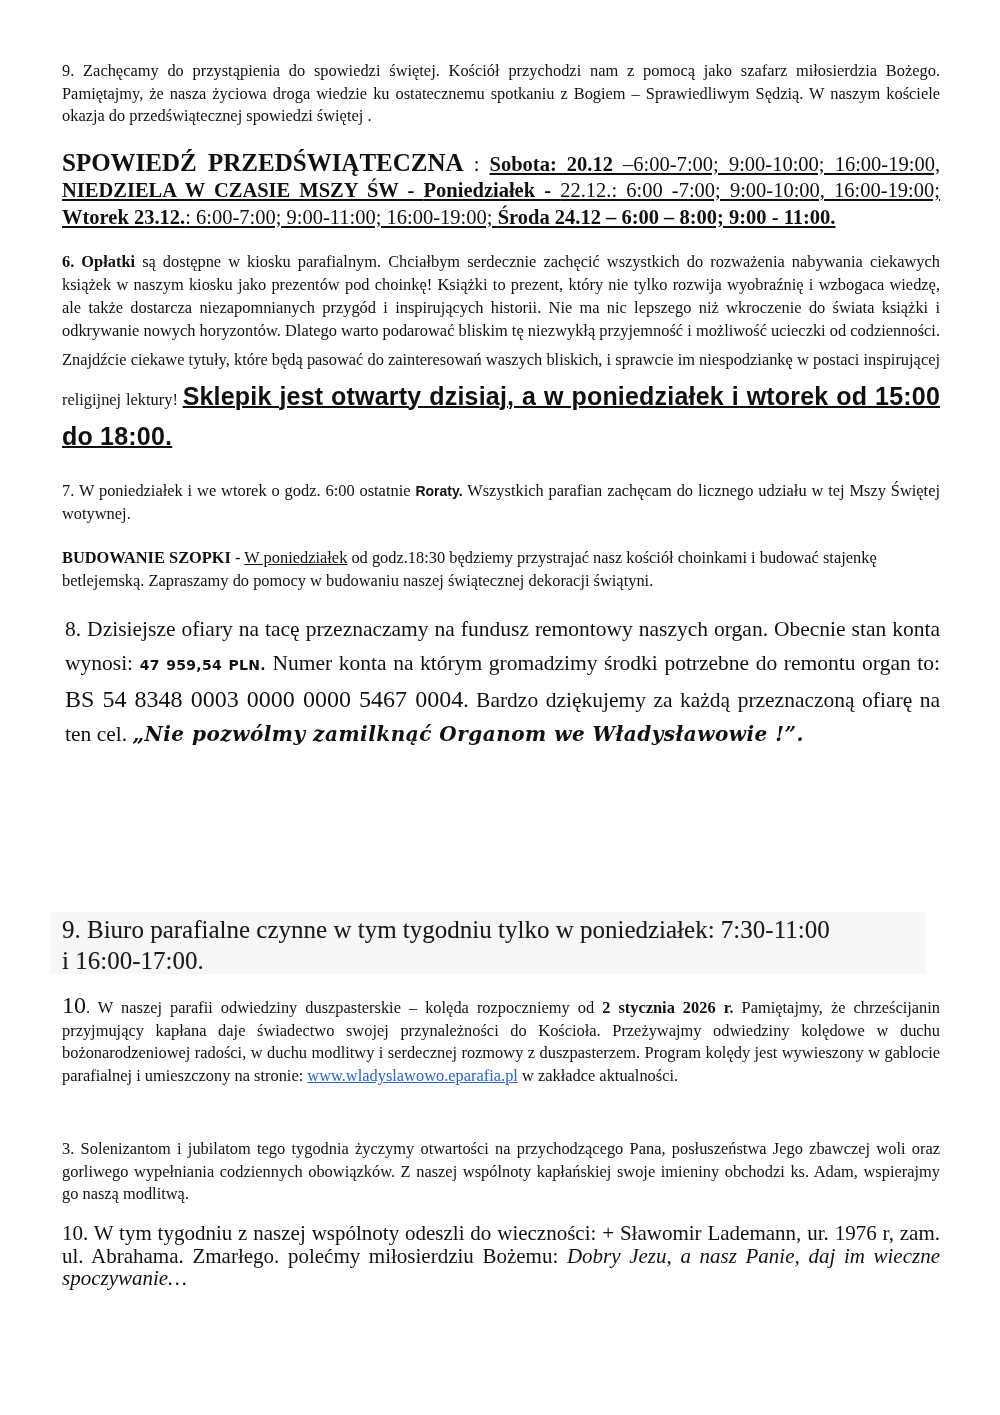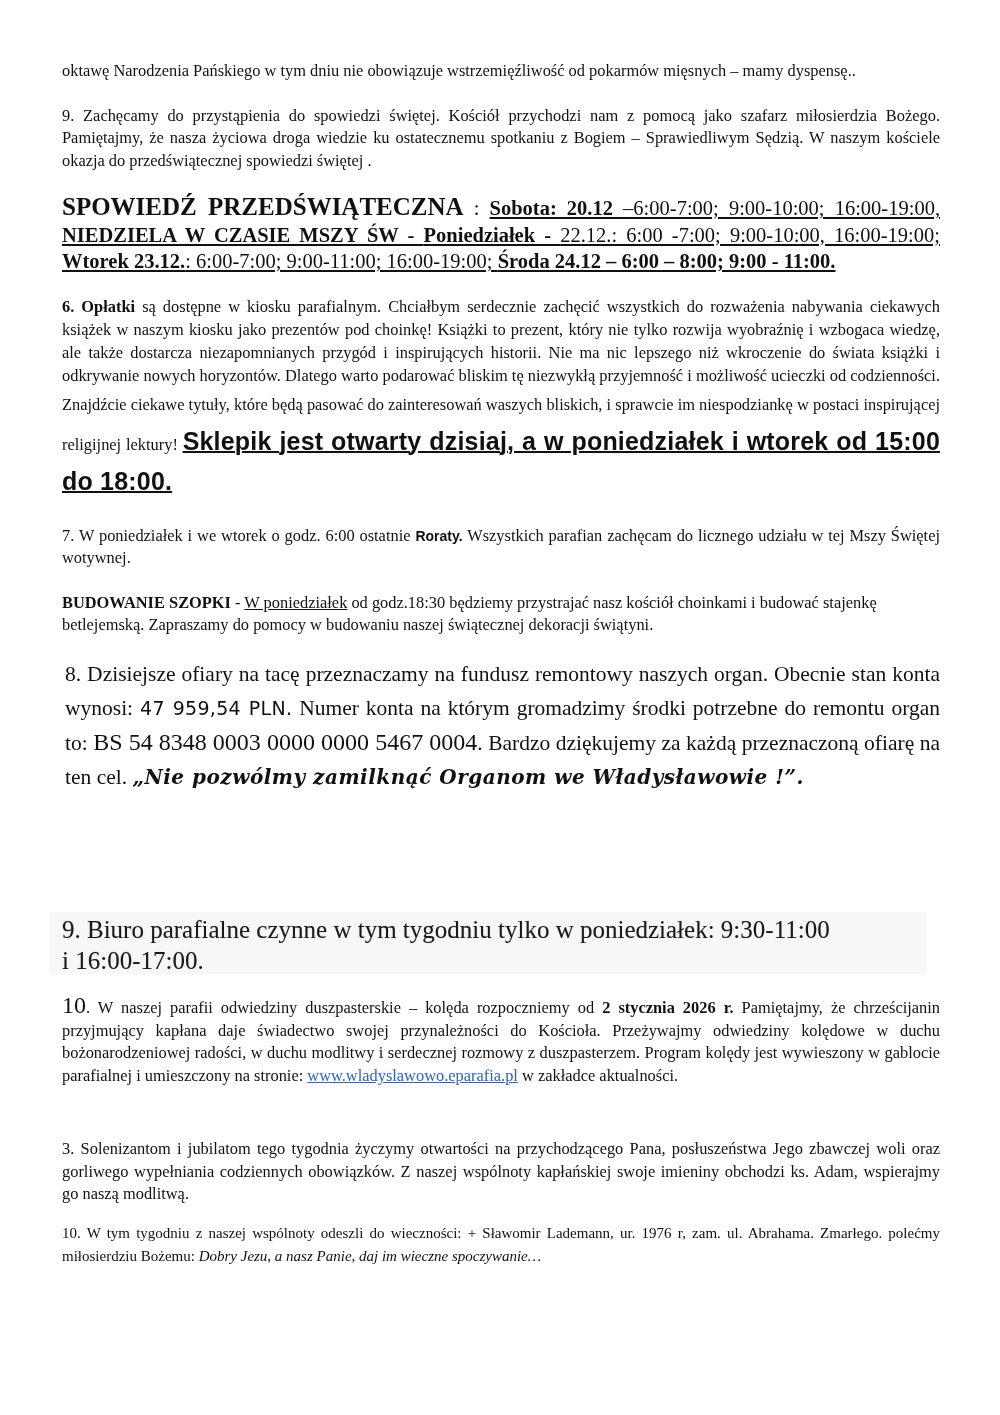--- a/index.html
+++ b/index.html
@@ -13,37 +13,36 @@
   .u { text-decoration: underline; }
   .i { font-style: italic; }
   .spow { font-size: 20.5px; line-height: 26.5px; margin-top: 6px; margin-bottom: 20px; }
   .spow .title { font-size: 25px; font-weight: bold; }
   .spow .ul { text-decoration: underline; }
   .sklepik { font-family: "Liberation Sans", "DejaVu Sans", sans-serif; font-size: 25px; font-weight: bold; text-decoration: underline; text-decoration-thickness: 2px; letter-spacing: 0.2px; }
   .p6 { font-size: 16.4px; line-height: 23px; margin-bottom: 22px; }
   .p6 .big-line { line-height: 36px; }
   .roraty { font-family: "Liberation Sans", "DejaVu Sans", sans-serif; font-weight: bold; font-size: 14px; }
   .p8 { font-size: 21.5px; line-height: 34px; margin-bottom: 12px; padding-left: 3px; }
-  .p8 .amount { font-family: "DejaVu Sans", sans-serif; font-weight: normal; font-size: 19px; letter-spacing: 0.3px; }
+  .p8 .amount { font-family: "DejaVu Sans", sans-serif; font-weight: bold; font-size: 14px; letter-spacing: 0.3px; }
   .p8 .acct { font-size: 24px; }
   .gothic { font-family: "DejaVu Serif", serif; font-weight: bold; font-style: italic; font-size: 20px; letter-spacing: 0.5px; }
   .p9box { position: absolute; left: 50px; top: 912px; width: 876px; height: 62px; background: #f7f7f7; }
   .p9 { position: absolute; left: 62px; top: 914px; font-size: 25px; line-height: 31px; color: #1a1a1a; text-shadow: 0 0 1px rgba(0,0,0,0.25); }
   .p10 { position: absolute; left: 62px; top: 994px; width: 878px; font-size: 16.4px; line-height: 22.7px; }
   .p10 .num { font-size: 24px; }
   .link { color: #2b63c6; text-decoration: underline; }
   .p10b { position: absolute; left: 62px; top: 1138px; width: 878px; font-size: 16.4px; line-height: 22.7px; }
-  .p10c { position: absolute; left: 62px; top: 1222px; width: 878px; font-size: 15px; line-height: 22.7px; font-family: Liberation Serif, serif; }
+  .p10c { position: absolute; left: 62px; top: 1222px; width: 878px; font-size: 21px; line-height: 22.7px; font-family: Liberation Serif, serif; }
 </style>
 </head>
 <body>
 
 <div class="page">
 
-  <p class="txt blk">oktawę Narodzenia Pańskiego w tym dniu nie obowiązuje wstrzemięźliwość od pokarmów mięsnych – mamy dyspensę..</p>
 
   <p class="txt blk">9. Zachęcamy do przystąpienia do spowiedzi świętej. Kościół przychodzi nam z pomocą jako szafarz miłosierdzia Bożego. Pamiętajmy, że nasza życiowa droga wiedzie ku ostatecznemu spotkaniu z Bogiem – Sprawiedliwym Sędzią. W naszym kościele okazja do przedświątecznej spowiedzi świętej .</p>
 
   <p class="spow">
     <span class="title">SPOWIEDŹ PRZEDŚWIĄTECZNA</span><span> : </span><span class="ul"><span class="b">Sobota: 20.12</span><span> –6:00-7:00; 9:00-10:00; 16:00-19:00, </span><span class="b">NIEDZIELA   W CZASIE MSZY ŚW - </span><span class="b">Poniedziałek - </span><span>22.12.: 6:00 -7:00;  9:00-10:00, 16:00-19:00; </span><span class="b">Wtorek 23.12.</span><span>: 6:00-7:00; 9:00-11:00; 16:00-19:00;  </span><span class="b">Środa  24.12 – 6:00 – 8:00;    9:00 -  11:00.</span></span>
   </p>
 
   <p class="p6">
     <span class="b">6. Opłatki</span><span> są dostępne w kiosku parafialnym. Chciałbym serdecznie zachęcić wszystkich do rozważenia nabywania ciekawych książek w naszym kiosku jako prezentów pod choinkę! Książki to prezent, który nie tylko rozwija wyobraźnię i wzbogaca wiedzę, ale także dostarcza niezapomnianych przygód i inspirujących historii. Nie ma nic lepszego niż wkroczenie do świata książki i odkrywanie nowych horyzontów. Dlatego warto podarować bliskim tę niezwykłą przyjemność i możliwość ucieczki od codzienności. Znajdźcie ciekawe tytuły, które będą pasować do zainteresowań waszych bliskich, i sprawcie im niespodziankę w postaci </span><span class="big-line"><span>inspirującej religijnej  lektury! </span><span class="sklepik">Sklepik jest otwarty dzisiaj, a w poniedziałek i wtorek od 15:00 do 18:00.</span></span>
   </p>
@@ -56,21 +55,21 @@
     <span class="b">BUDOWANIE SZOPKI</span><span> - </span><span class="u">W poniedziałek</span><span>  od godz.18:30 będziemy przystrajać nasz kościół choinkami i budować stajenkę betlejemską. Zapraszamy do pomocy w budowaniu naszej świątecznej dekoracji świątyni.</span>
   </p>
 
   <p class="p8">
     <span>8. Dzisiejsze ofiary  na tacę  przeznaczamy na fundusz remontowy naszych organ. Obecnie stan konta wynosi: </span><span class="amount">47 959,54 PLN.</span><span> Numer konta na którym gromadzimy środki potrzebne do remontu organ to: </span><span class="acct">BS 54 8348 0003 0000 0000 5467 0004</span><span>. Bardzo dziękujemy za każdą przeznaczoną ofiarę na ten cel. </span><span class="gothic">„Nie pozwólmy zamilknąć Organom we Władysławowie !”.</span>
   </p>
 </div>
 
 <div class="p9box"></div>
 <div class="p9">
-  <div>9. Biuro parafialne czynne w tym tygodniu tylko w poniedziałek: 9:30-11:00</div>
+  <div>9. Biuro parafialne czynne w tym tygodniu tylko w poniedziałek: 7:30-11:00</div>
   <div>i 16:00-17:00.</div>
 </div>
 
 <p class="p10">
   <span class="num">10</span><span>. W naszej parafii odwiedziny duszpasterskie – kolęda rozpoczniemy od </span><span class="b">2 stycznia 2026 r.</span><span> Pamiętajmy, że chrześcijanin przyjmujący kapłana daje świadectwo swojej przynależności do Kościoła. Przeżywajmy odwiedziny kolędowe w duchu bożonarodzeniowej radości, w duchu modlitwy i serdecznej rozmowy z duszpasterzem. Program kolędy jest wywieszony w gablocie parafialnej i umieszczony na stronie: </span><a class="link">www.wladyslawowo.eparafia.pl</a><span> w zakładce aktualności.</span>
 </p>
 
 <p class="p10b">3.  Solenizantom i jubilatom tego tygodnia życzymy otwartości na przychodzącego Pana, posłuszeństwa Jego zbawczej woli oraz gorliwego wypełniania codziennych obowiązków. Z naszej wspólnoty kapłańskiej swoje imieniny obchodzi ks. Adam, wspierajmy go naszą modlitwą.</p>
 
 <p class="p10c">

